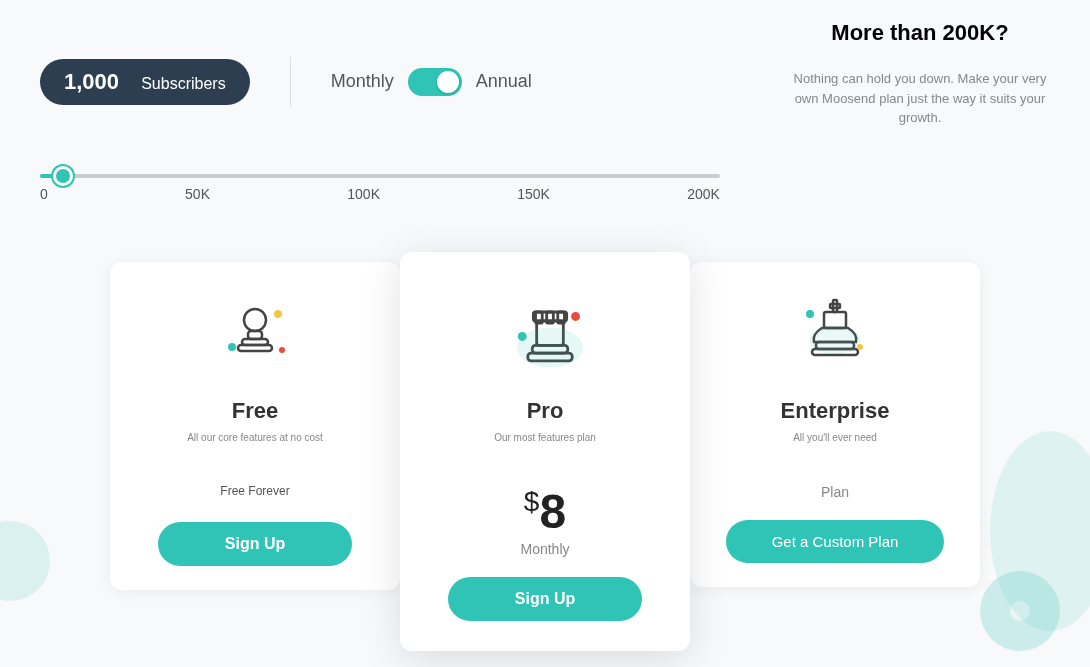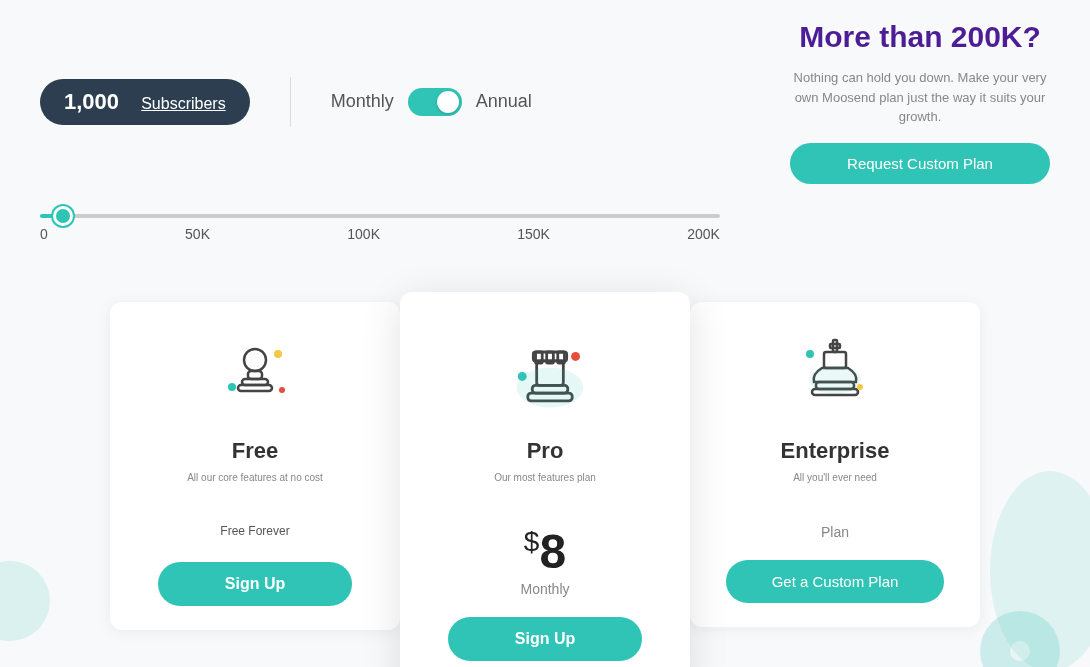--- a/index.html
+++ b/index.html
@@ -29,21 +29,20 @@
       font-size: 22px;
       font-weight: 700;
       min-width: 200px;
       text-align: center;
       flex-shrink: 0;
     }
     .subscriber-badge span.sub-label {
       font-size: 16px;
       font-weight: 400;
       margin-left: 16px;
-      text-decoration: underline;
     }
 
     .divider-vertical {
       width: 1px;
       height: 50px;
       background: #ddd;
       flex-shrink: 0;
     }
 
     .toggle-area {
@@ -73,24 +72,24 @@
       right: 3px;
       box-shadow: 0 1px 3px rgba(0,0,0,0.2);
     }
 
     .custom-plan-box {
       margin-left: auto;
       text-align: center;
       max-width: 260px;
     }
     .custom-plan-box h2 {
-      font-size: 30px;
-      font-weight: 700;
-      color: #4c1d95;
-      margin-bottom: 14px;
+      font-size: 22px;
+      font-weight: 700;
+      color: #000000;
+      margin-bottom: 23px;
     }
     .custom-plan-box p {
       font-size: 13px;
       color: #888;
       margin-bottom: 16px;
       line-height: 1.5;
     }
     .btn-request {
       background: #2fc4b5;
       color: white;
@@ -298,21 +297,20 @@
 
   <div class="toggle-area">
     <span>Monthly</span>
     <div class="toggle-switch"></div>
     <span>Annual</span>
   </div>
 
   <div class="custom-plan-box">
     <h2>More than 200K?</h2>
     <p>Nothing can hold you down. Make your very own Moosend plan just the way it suits your growth.</p>
-    <button class="btn-request">Request Custom Plan</button>
   </div>
 </div>
 
 <div class="slider-section">
   <div class="slider-wrapper">
     <input type="range" min="0" max="100" value="2" style="display: block;">
     <div class="slider-labels">
       <span>0</span>
       <span>50K</span>
       <span>100K</span>

